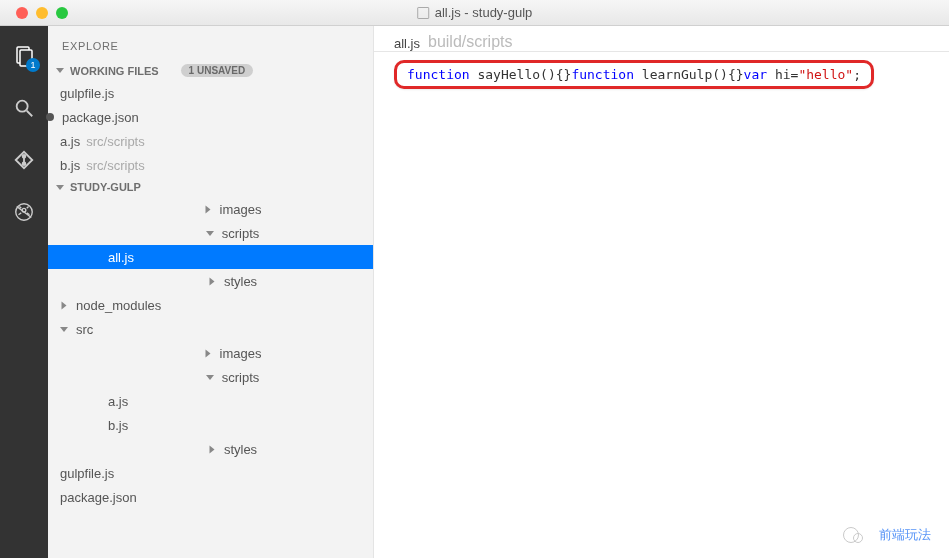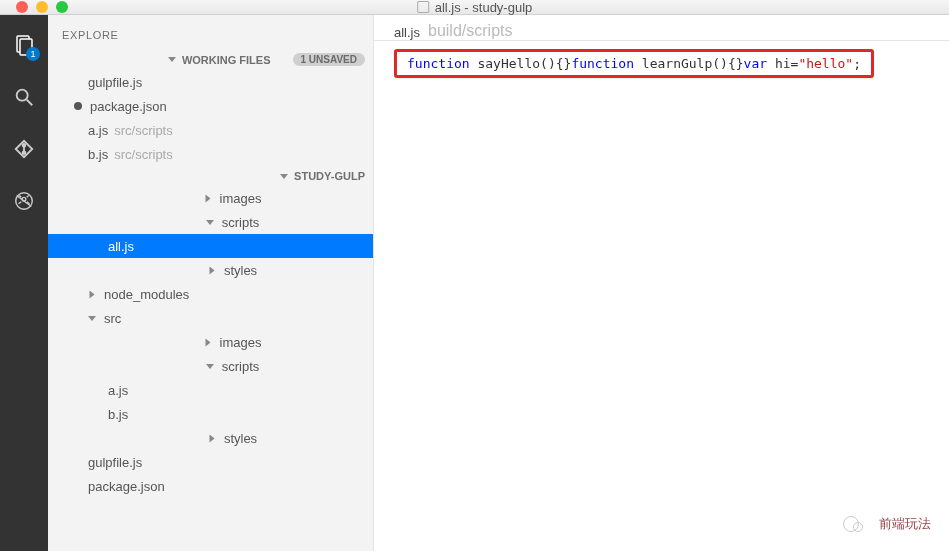--- a/index.html
+++ b/index.html
@@ -1,53 +1,53 @@
 <!DOCTYPE html>
 <html><head>
 <meta charset="utf-8">
 <style>
   * { box-sizing: border-box; margin: 0; padding: 0; }
   body { font-family: "Helvetica Neue", Arial, sans-serif; font-size: 13px; color: #333; background: #fff; width: 949px; height: 558px; overflow: hidden; }
-  .titlebar { height: 15px; background: linear-gradient(#f6f6f6,#e8e8e8); border-bottom: 1px solid #d0d0d0; display: flex; align-items: center; padding-left: 16px; position: relative; }
+  .titlebar { height: 26px; background: linear-gradient(#f6f6f6,#e8e8e8); border-bottom: 1px solid #d0d0d0; display: flex; align-items: center; padding-left: 16px; position: relative; }
   .lights { display: flex; gap: 8px; }
   .light { width: 12px; height: 12px; border-radius: 50%; }
   .light.red { background: #ff5f57; }
   .light.yellow { background: #ffbd2e; }
   .light.green { background: #28c840; }
   .titlebar-title { position: absolute; left: 50%; transform: translateX(-50%); color: #555; display: flex; align-items: center; gap: 6px; }
   .file-glyph { display:inline-block; width:12px; height:12px; border:1px solid #aaa; border-radius:1px; position:relative; }
   .main { display: flex; height: calc(100% - 22px); }
   .activitybar { width: 48px; background: #333; display: flex; flex-direction: column; align-items: center; padding-top: 16px; gap: 24px; }
   .activitybar .icon { width: 28px; height: 28px; color: #ccc; display:flex; align-items:center; justify-content:center; position:relative; }
   .icon svg { display:block; }
   .badge { position:absolute; bottom:-2px; right:-2px; background:#007acc; color:#fff; font-size:9px; border-radius:50%; width:14px; height:14px; display:flex; align-items:center; justify-content:center; }
   .sidebar { width: 326px; background: #f3f3f3; border-right: 1px solid #e4e4e4; display:flex; flex-direction:column; }
   .sb-title { font-size: 11px; letter-spacing: 0.06em; color:#6f6f6f; padding: 14px 14px 8px; }
-  .sb-section-header { display:flex; align-items:center; padding: 4px 8px; font-size:11px; font-weight:700; color:#6e6e6e; gap:6px;justify-content:flex-end; }
+  .sb-section-header { display:flex; align-items:center; padding: 4px 8px; font-size:11px; font-weight:700; color:#6e6e6e; gap:6px; }
   .twisty { width:0;height:0;border-left:4px solid transparent;border-right:4px solid transparent;border-top:5px solid #888; }
   .twisty.right { transform: rotate(-90deg); }
   .pill { background:#cfcfcf; color:#6a6a6a; font-size:10px; font-weight:600; border-radius:10px; padding:1px 8px; margin-left:16px; }
   .sb-item { display:flex; align-items:center; height:24px; padding-left: 24px; color:#555; cursor:pointer; }
-  .sb-item[data-depth="1"] { padding-left: 40px; }
+  .sb-item[data-depth="1"] { padding-left: 12px; }
   .sb-item[data-depth="2"] { padding-left: 44px; justify-content: center; }
   .sb-item[data-depth="3"] { padding-left: 60px; }
   .sb-item.selected { background:#007aff; color:#fff; }
   .sb-item .itw { margin-right:8px; }
   .sb-item .dim { color:#a9a9a9; margin-left:6px; font-style: normal; }
   .sb-item .dot { width:8px;height:8px;border-radius:50%;background:#555;margin-right:8px;margin-left:-14px; }
   .editor { flex:1; background: #fff; position: relative; }
   .tabs { height: 26px; display:flex; align-items:flex-end; padding-left: 20px; gap:8px; color:#555; border-bottom:1px solid #e6e6e6; }
   .tab-name { font-size:13px; color:#444; }
   .tab-path { font-size:16px; color:#bbb; }
   .code-area { padding: 8px 20px; font-family: Menlo, Consolas, monospace; font-size:13px; color:#333; }
-  .highlight-box { display:inline-block; border: 3px solid #e02828; border-radius: 3px; padding: 4px 10px; background: #fff; white-space: pre; box-shadow: 0 1px 2px rgba(0,0,0,0.08); }
+  .highlight-box { display:inline-block; border: 3px solid #e02828; border-radius: 10px; padding: 4px 10px; background: #fff; white-space: pre; box-shadow: 0 1px 2px rgba(0,0,0,0.08); }
   .tok-kw { color:#0000ff; }
   .tok-fn { color:#333; }
   .tok-str { color:#d01515; }
-  .watermark { position:absolute; right:18px; bottom:18px; color:#7f1d1d; display:flex; align-items:center; gap:10px; opacity:0.85; }
+  .watermark { position:absolute; right:18px; bottom:18px; color:#3b82f6; display:flex; align-items:center; gap:10px; opacity:0.85; }
   .watermark .wm-icon { display:flex; }
   .wm-circle { width:16px; height:16px; border:1.5px solid #c0c0c0; border-radius:50%; }
   .wm-circle.small { width:10px;height:10px; position:relative; top:6px; left:-6px; }
 </style>
 </head>
 <body>
 
 <div class="titlebar">
   <div class="lights">
     <div class="light red"></div>

